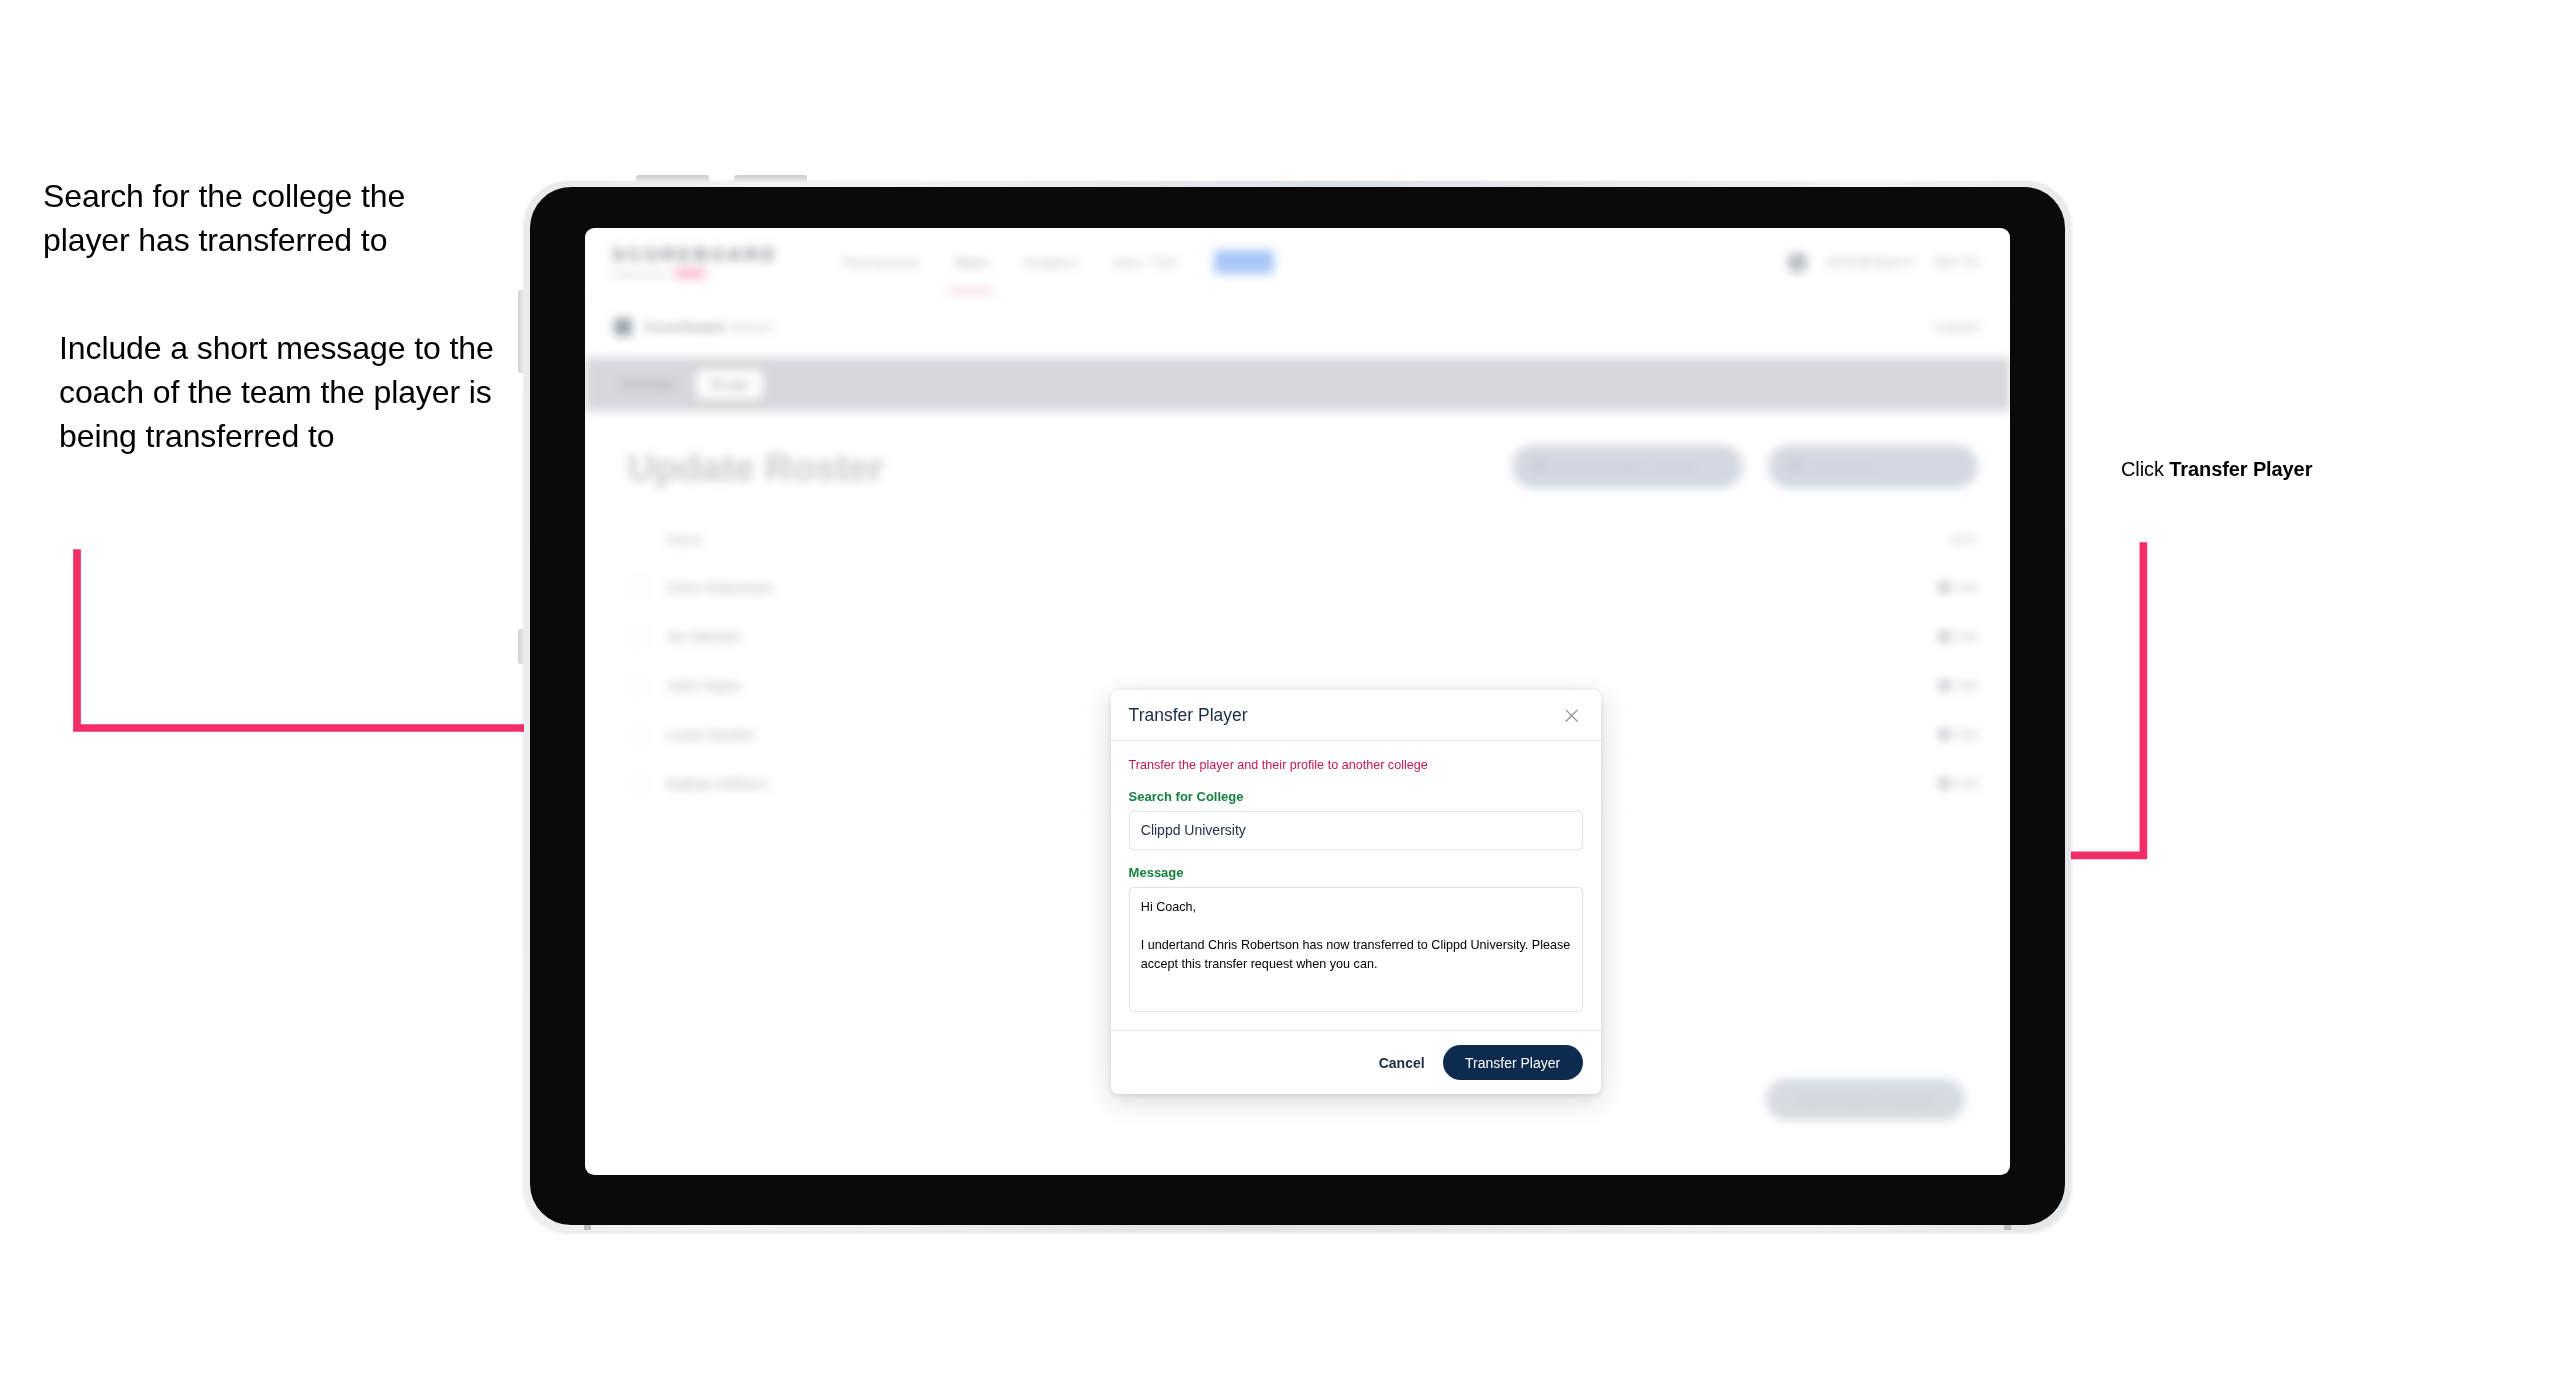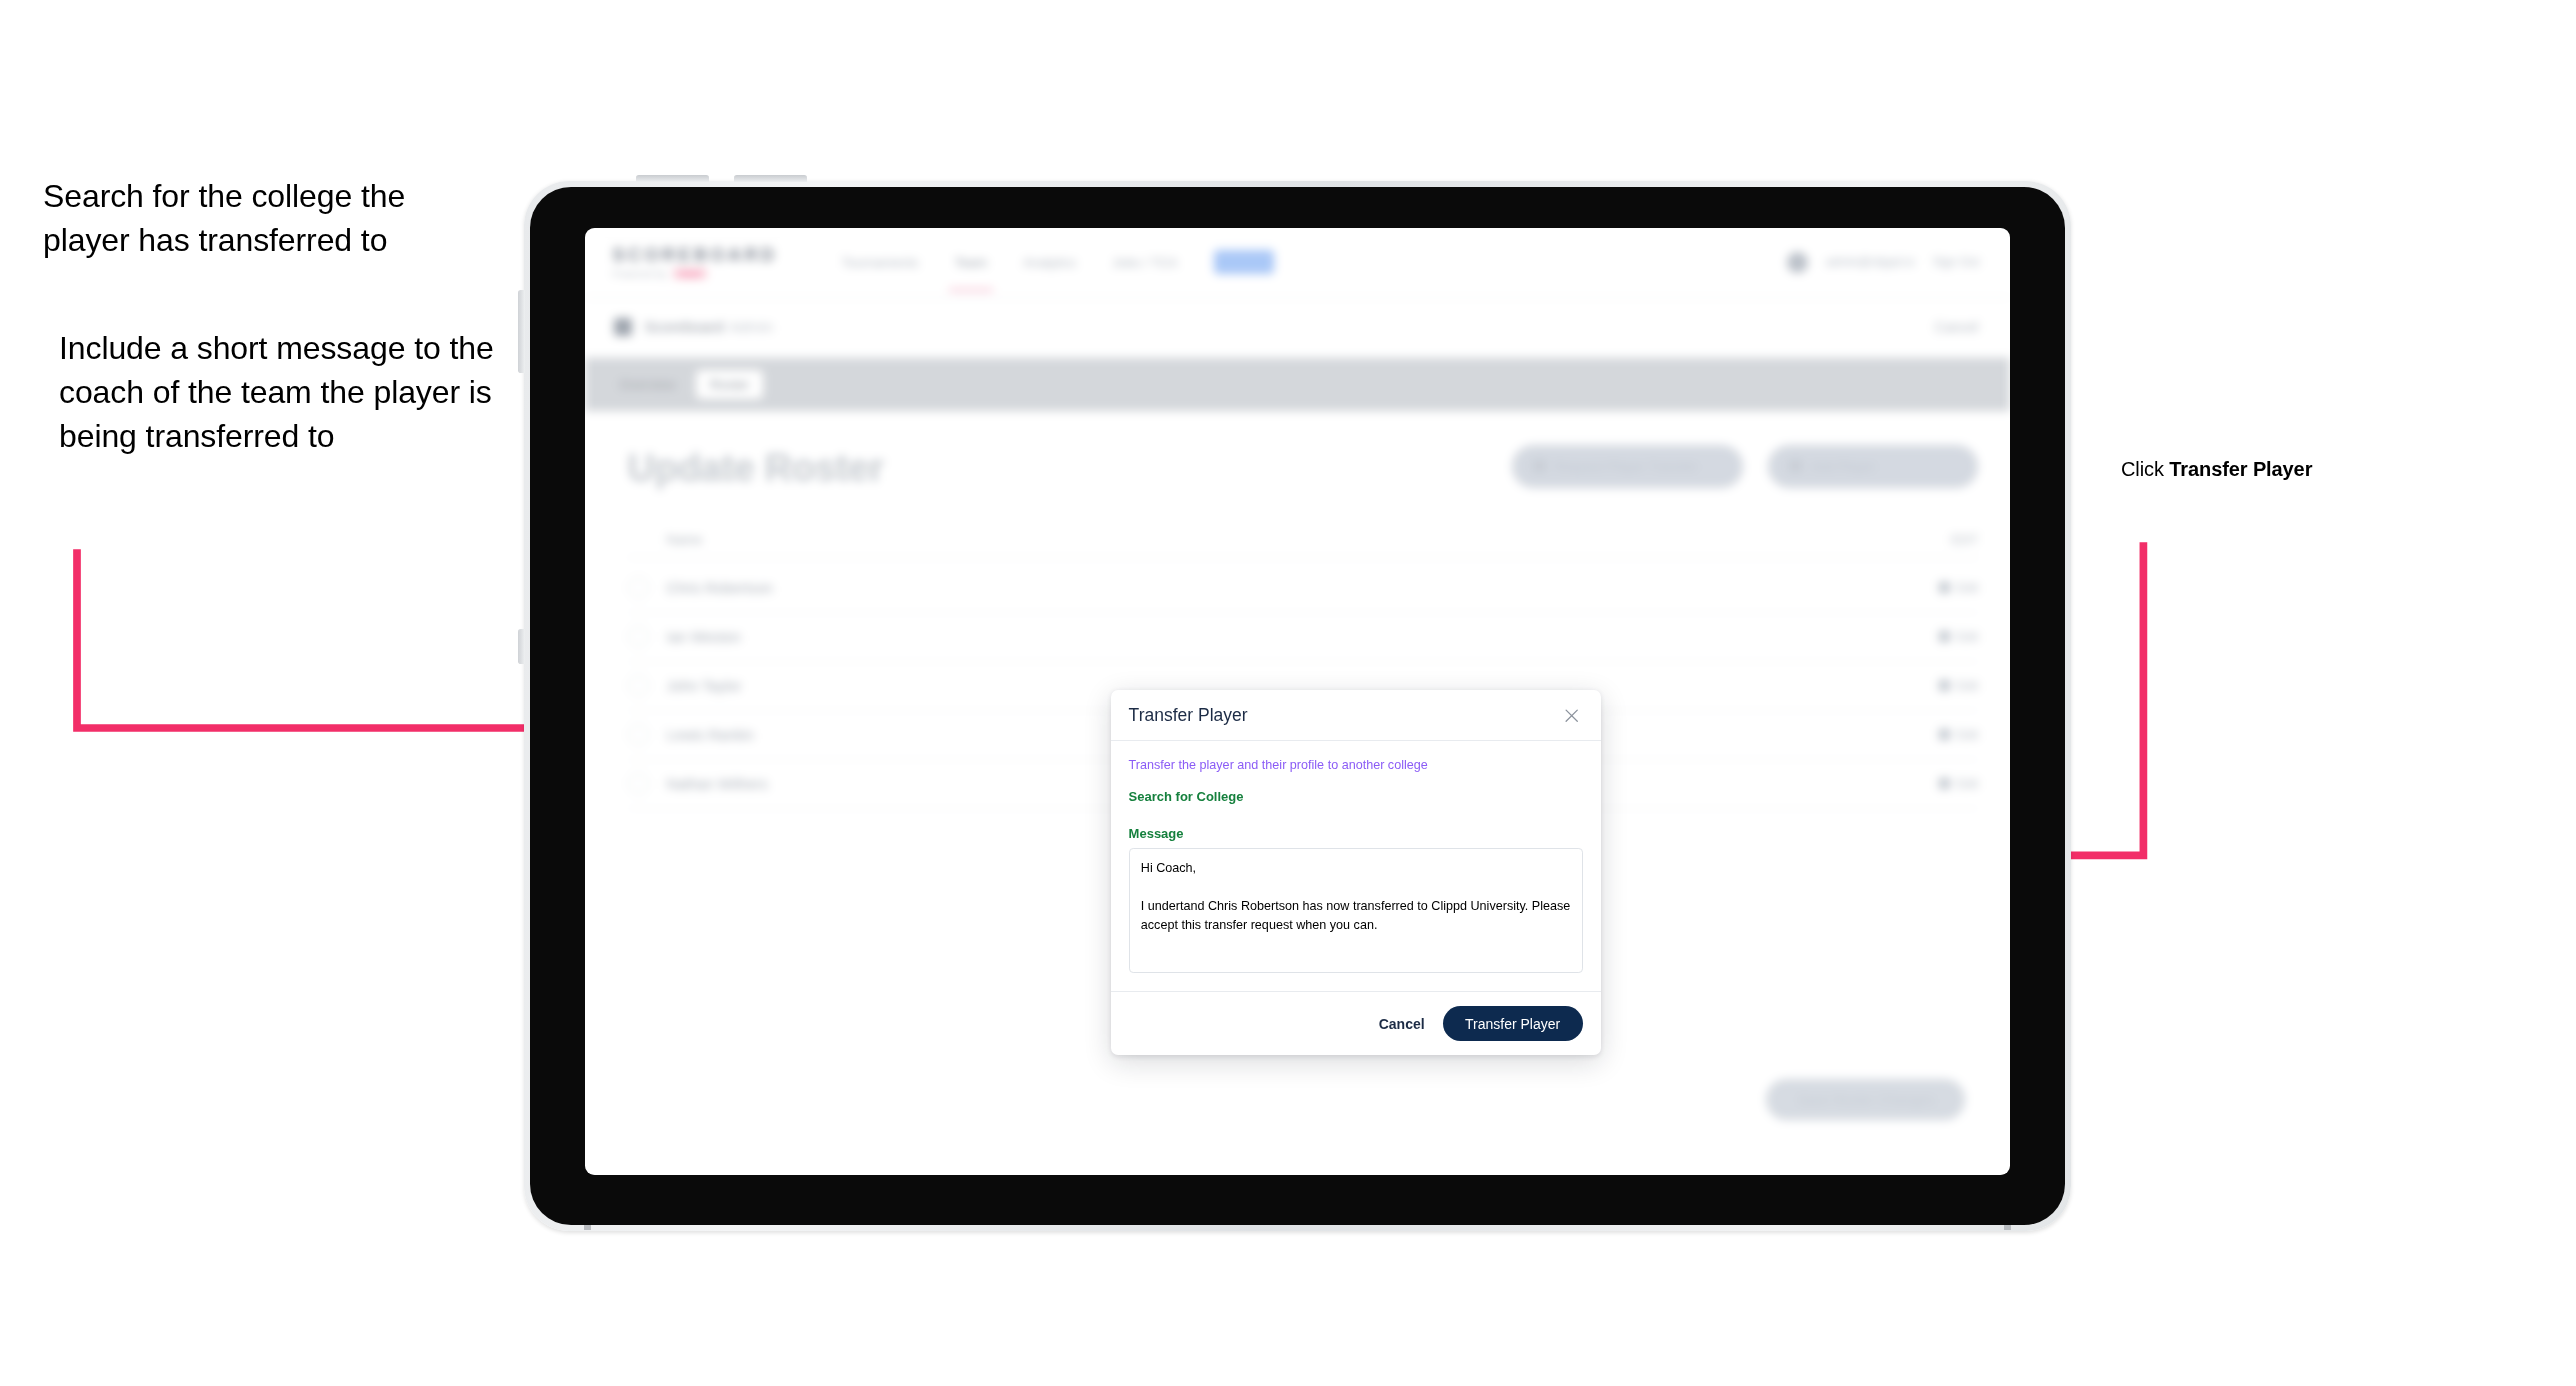--- a/index.html
+++ b/index.html
@@ -176,21 +176,21 @@
     display:flex; align-items:center; justify-content:space-between;
     padding: 15.4px 18px 14px 18px;
     border-bottom: 0.7px solid #e8ebef;
   }
   #modal-title { font-size: 17.5px; color: #1c2b45; }
   #modal-close {
     width: 21px; height:21px; color:#8b929c; cursor:pointer;
     display:flex; align-items:center; justify-content:center;
   }
   #modal-body { padding: 17px 18px 15.4px 18px; }
-  #modal-desc { font-size: 12.6px; color: #8b5cf6; margin-bottom: 17px; }
+  #modal-desc { font-size: 12.6px; color: #be185d; margin-bottom: 17px; }
   .field-label { font-size: 13px; color:#15803d; font-weight: bold; margin-bottom: 7px; }
   #college-input {
     width: 100%; height: 39px;
     border: 0.7px solid #dfe3e8; border-radius: 4.2px;
     padding: 0 11.2px; font-size: 14px; color:#25304a;
     font-family: "Liberation Sans", sans-serif;
     background:#fff;
   }
   #message-gap { height: 15.4px; }
   #message-box {
@@ -356,20 +356,21 @@
                 <svg width="15.4" height="15.4" viewBox="0 0 22 22" xmlns="http://www.w3.org/2000/svg">
                   <path d="M3 3 L19 19 M19 3 L3 19" stroke="#8b929c" stroke-width="1.8" fill="none" stroke-linecap="round"></path>
                 </svg>
               </div>
             </div>
 
             <div id="modal-body">
               <div id="modal-desc">Transfer the player and their profile to another college</div>
 
               <div class="field-label">Search for College</div>
+              <input id="college-input" type="text" value="Clippd University" style="">
 
               <div id="message-gap"></div>
 
               <div class="field-label">Message</div>
               <textarea id="message-box" placeholder="Message" style="">Hi Coach,
 
 I undertand Chris Robertson has now transferred to Clippd University. Please accept this transfer request when you can.</textarea>
             </div>
 
             <div id="modal-footer">

